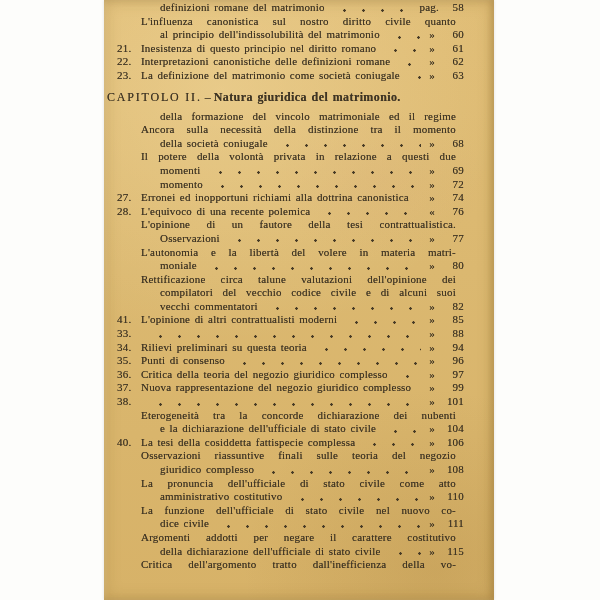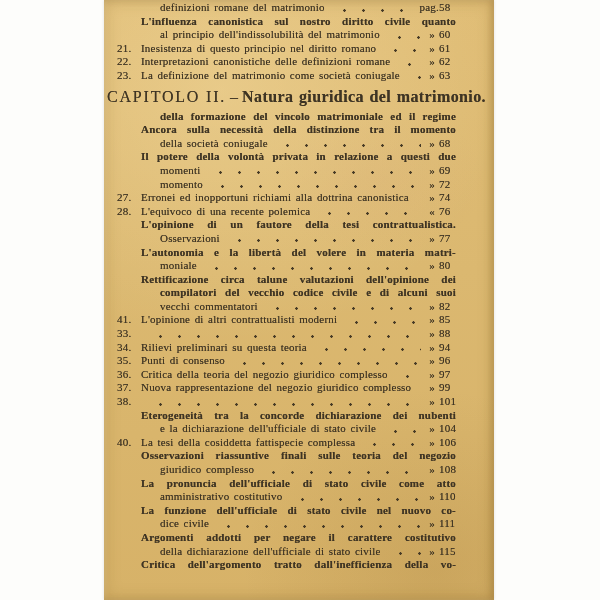--- a/index.html
+++ b/index.html
@@ -36,28 +36,28 @@
   }
   .line .num{position:absolute;left:-24px;top:0;width:22px;text-align:left;}
   .line.cont{padding-left:19px;}
   .line .txt{flex:0 1 auto;}
   .line .leader{
     flex:1 1 10px;align-self:stretch;margin:0 4px 0 7px;
     background-image:radial-gradient(circle,#473b26 1.05px,rgba(0,0,0,0) 1.5px);
     background-size:19px 5px;background-repeat:repeat-x;background-position:3px 6.5px;
   }
   .line .mark{flex:none;min-width:14px;text-align:center;}
-  .line .pg{flex:none;width:25px;text-align:left;}
+  .line .pg{flex:none;width:25px;text-align:right;}
   .line.fill{
     display:block;text-align:justify;text-align-last:justify;
-    padding-right:8px;white-space:normal;overflow:hidden;font-weight:bold;
+    padding-right:8px;white-space:normal;overflow:hidden;
   }
   .heading{
     margin:7px 0 6px -34px;height:14px;line-height:14px;
-    font-size:16px;white-space:nowrap;font-family:Liberation Serif, serif;
+    font-size:12px;white-space:nowrap;font-family:Liberation Serif, serif;
   }
   .heading .cap{letter-spacing:1.8px;}
   .heading .dash{letter-spacing:0;}
   .heading .title{font-weight:bold;letter-spacing:0.4px;word-spacing:1.2px;}
 </style>
 </head>
 <body>
 
 <div class="stage">
   <div class="paper">

